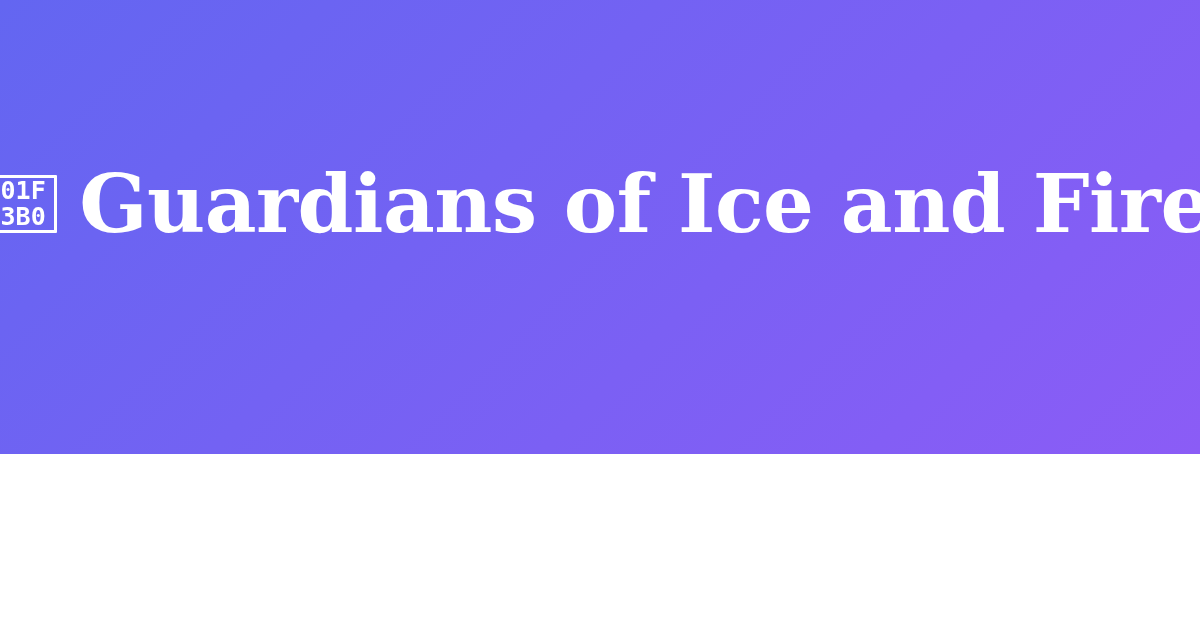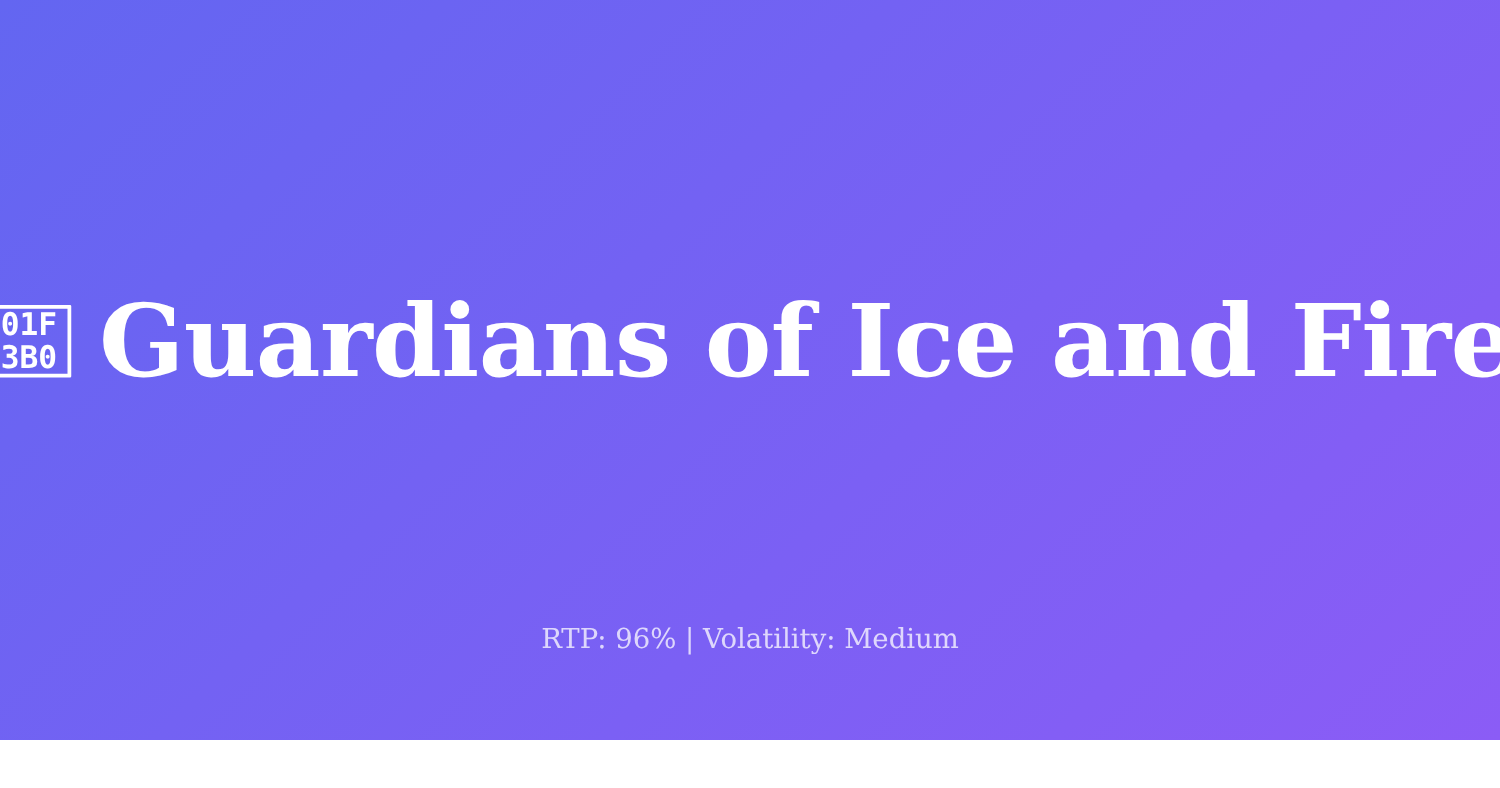--- a/index.html
+++ b/index.html
@@ -10,21 +10,21 @@
     width: 1200px;
     height: 630px;
     overflow: hidden;
     font-family: "DejaVu Serif", "Liberation Serif", serif;
   }
 
   .og-card {
     position: relative;
     box-sizing: border-box;
     width: 1200px;
-    height: 592px;
+    height: 454px;
     background: linear-gradient(135deg, #6366F1 0%, #8B5CF6 100%);
     display: flex;
     flex-direction: column;
     align-items: flex-end;
     justify-content: center;
     padding: 0 40px 0 40px;
   }
 
   
   .center-block {
@@ -122,15 +122,14 @@
         <span class="tofu-line">3B0</span>
       </span>
 
       <h1 class="card-title">Guardians of Ice and Fire</h1>
 
     </div>
 
 
   </div>
 
-  <div class="card-footer">RTP: 96% | Volatility: Medium</div>
 
 </div>
 
 </body></html>

